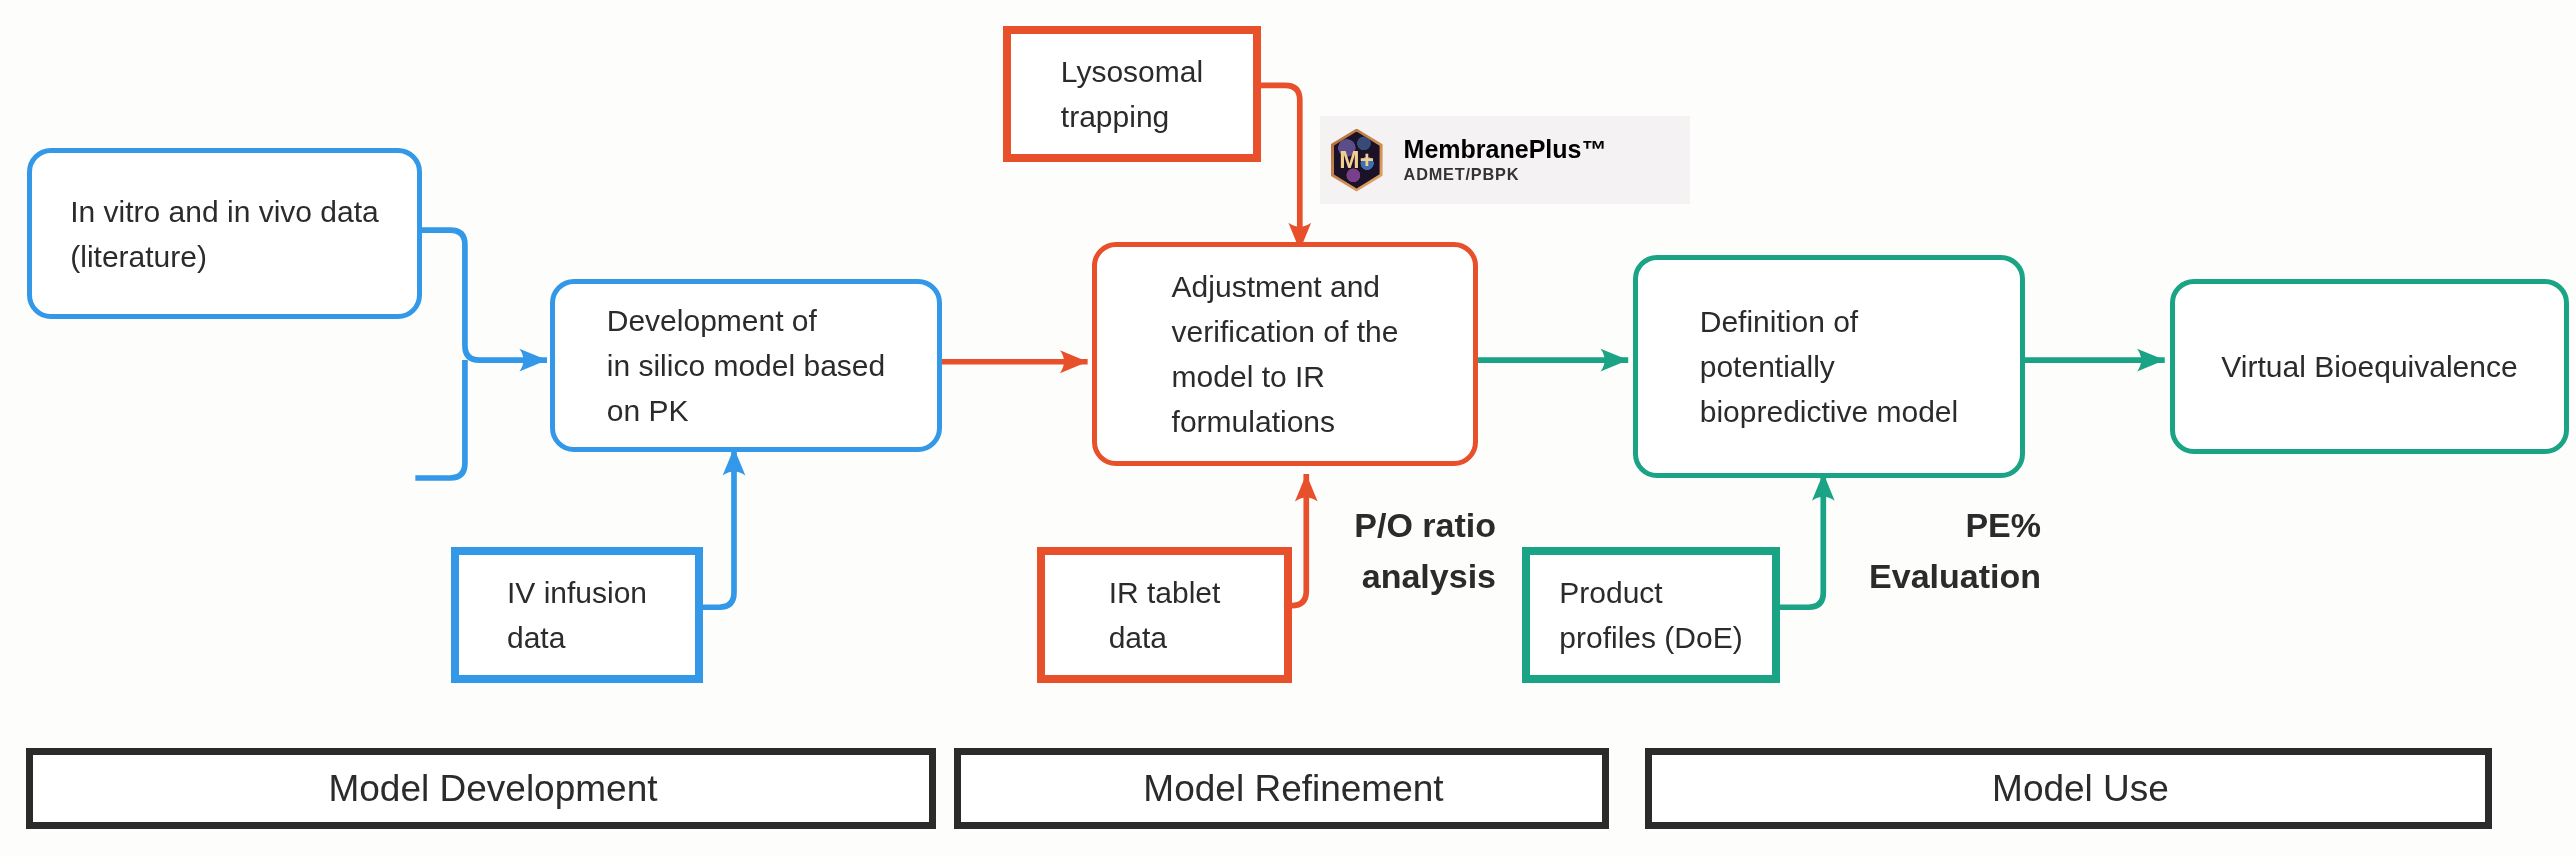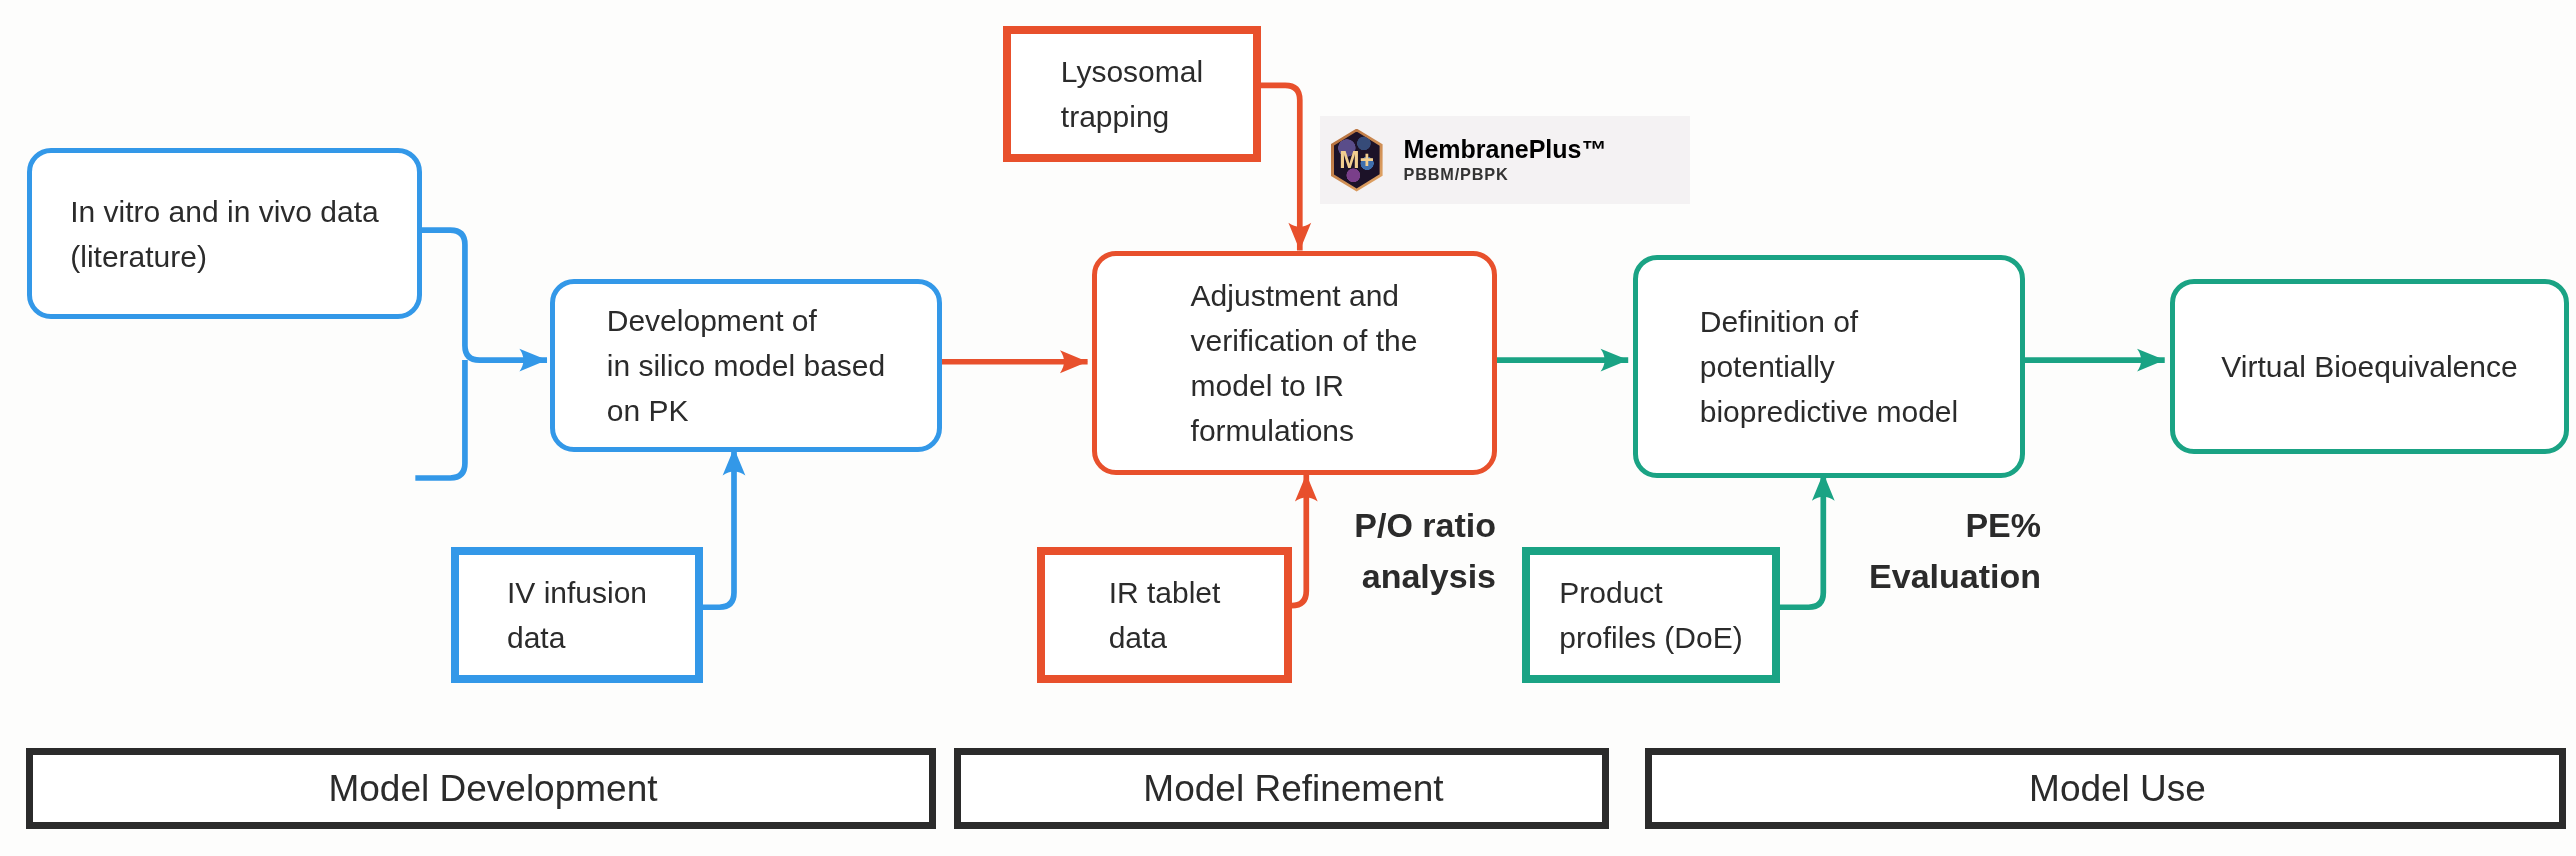--- a/index.html
+++ b/index.html
@@ -25,21 +25,21 @@
   .rect{border:8.1px solid;}
   .b-blue{border-color:var(--blue);}
   .b-red{border-color:var(--red);}
   .b-green{border-color:var(--green);}
   
   .n-invitro{left:27px;top:148px;width:385px;height:161px;}
   .n-insilico{left:27px;top:399px;width:388px;height:160px;}
   .n-development{left:550px;top:279px;width:382px;height:163px;}
   .n-iv{left:451px;top:547px;width:236px;height:120px;}
   .n-lysosomal{left:1003px;top:26px;width:242px;height:120px;}
-  .n-adjustment{left:1092px;top:251px;width:376px;height:214px;padding-left:19px;}
+  .n-adjustment{left:1092px;top:242px;width:376px;height:214px;}
   .n-irtablet{left:1037px;top:547px;width:239px;height:120px;}
   .n-product{left:1522px;top:547px;width:242px;height:120px;}
   .n-definition{left:1633px;top:255px;width:382px;height:213px;}
   .n-vbe{left:2170px;top:279px;width:389px;height:165px;}
   
   .annotation{
     position:absolute;z-index:2;text-align:right;
     font-size:34px;line-height:1.5;white-space:pre-line;font-weight:bold;
   }
   .a-po{left:1293px;top:500px;width:203px;}
@@ -47,21 +47,21 @@
   
   .stage{
     position:absolute;top:748px;height:81px;z-index:2;
     display:flex;align-items:center;justify-content:center;
     background:#fff;border:7.3px solid;box-sizing:border-box;
     font-size:37px;
     padding-left:24px;
   }
   .s-dev{left:26px;width:910px;}
   .s-ref{left:954px;width:655px;}
-  .s-use{left:1645px;width:921px;}
+  .s-use{left:1645px;width:847px;}
   
   .logo{
     position:absolute;left:1320px;top:116px;width:370px;height:88px;z-index:2;
     background:#F4F2F3;display:flex;align-items:center;
   }
   .hex-outer{
     width:52px;height:63px;margin-left:10.6px;flex:none;
     clip-path:polygon(50% 0,100% 25%,100% 75%,50% 100%,0 75%,0 25%);
     background:linear-gradient(135deg,#B06A3A,#E5A968);
     display:flex;align-items:center;justify-content:center;
@@ -149,21 +149,21 @@
 analysis</div>
   <div class="annotation a-pe">PE%
 Evaluation</div>
 
   <div class="logo">
     <div class="hex-outer">
       <div class="hex-inner">M+</div>
     </div>
     <div class="logo-text">
       <div class="logo-title">MembranePlus™</div>
-      <div class="logo-sub">PBBM/PBPK</div>
+      <div class="logo-sub">ADMET/PBPK</div>
     </div>
   </div>
 
   <div class="stage b-blue s-dev">Model Development</div>
   <div class="stage b-red s-ref">Model Refinement</div>
   <div class="stage b-green s-use">Model Use</div>
 
 </div>
 
 

